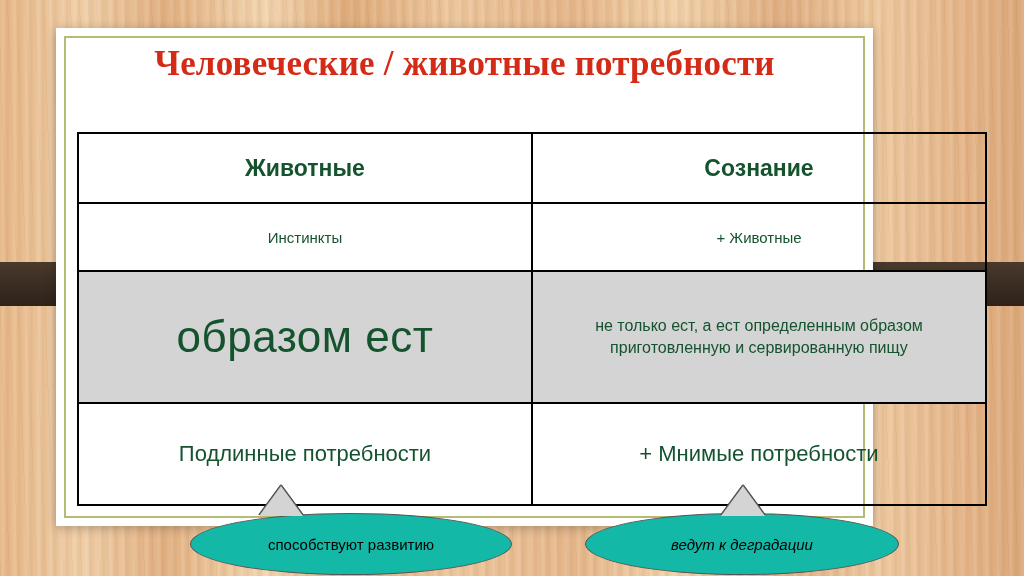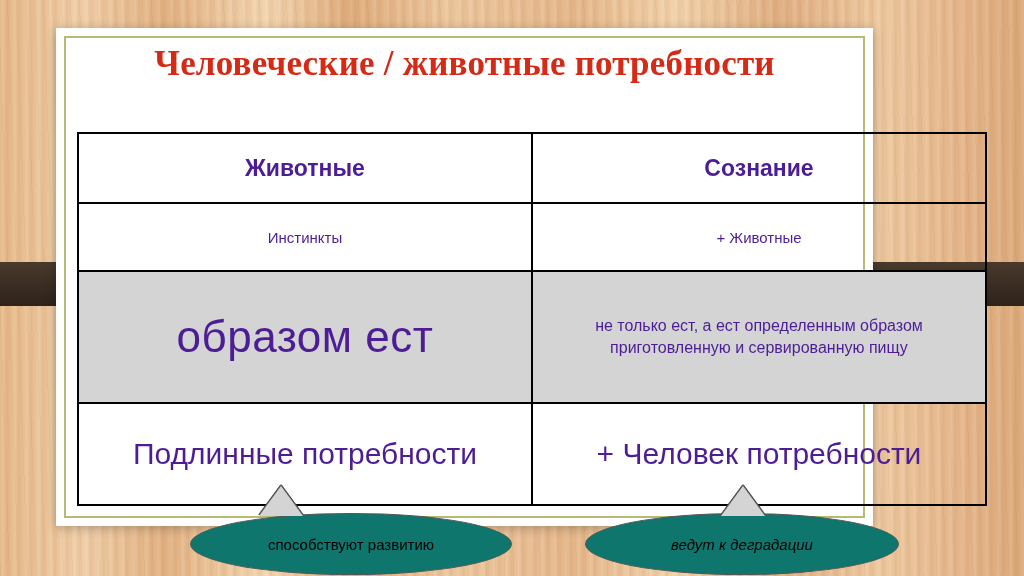--- a/index.html
+++ b/index.html
@@ -121,21 +121,21 @@
     top: 104px;
     width: 910px;
     border-collapse: collapse;
     table-layout: fixed;
   }
   .tbl td {
     border: 2px solid #000000;
     text-align: center;
     vertical-align: middle;
     padding: 0 10px;
-    color: #4c1d95;
+    color: #14532d;
   }
   .col-a { width: 50%; }
   .col-b { width: 50%; }
 
   .row-head td {
     height: 68px;
     font-size: 23px;
     font-weight: bold;
   }
   .row-instinct td {
@@ -150,27 +150,27 @@
   .cell-eat-big {
     font-size: 44px;
     letter-spacing: 0.5px;
   }
   .cell-eat-small {
     font-size: 16px;
     line-height: 1.35;
   }
   .row-needs td {
     height: 100px;
-    font-size: 30px;
+    font-size: 22px;
   }
 
   
   .callout {
     position: absolute;
-    background: #0f766e;
+    background: #14b8a6;
     border: 1px solid #555;
     border-radius: 50%;
     display: flex;
     align-items: center;
     justify-content: center;
     font-size: 15px;
     color: #000;
     text-align: right;
   }
   .callout .tail {
@@ -236,21 +236,21 @@
         <tr class="row-instinct">
           <td>Инстинкты</td>
           <td>+ Животные</td>
         </tr>
         <tr class="row-eat">
           <td class="cell-eat-big">образом ест</td>
           <td class="cell-eat-small">не только ест, а ест определенным образом приготовленную и сервированную пищу</td>
         </tr>
         <tr class="row-needs">
           <td>Подлинные потребности</td>
-          <td>+ Человек потребности</td>
+          <td>+ Мнимые потребности</td>
         </tr>
       </tbody>
     </table>
   </div>
 
   <div class="callout" id="callout-left">
     <span class="tail"></span>
     <span>способствуют развитию</span>
   </div>
 

